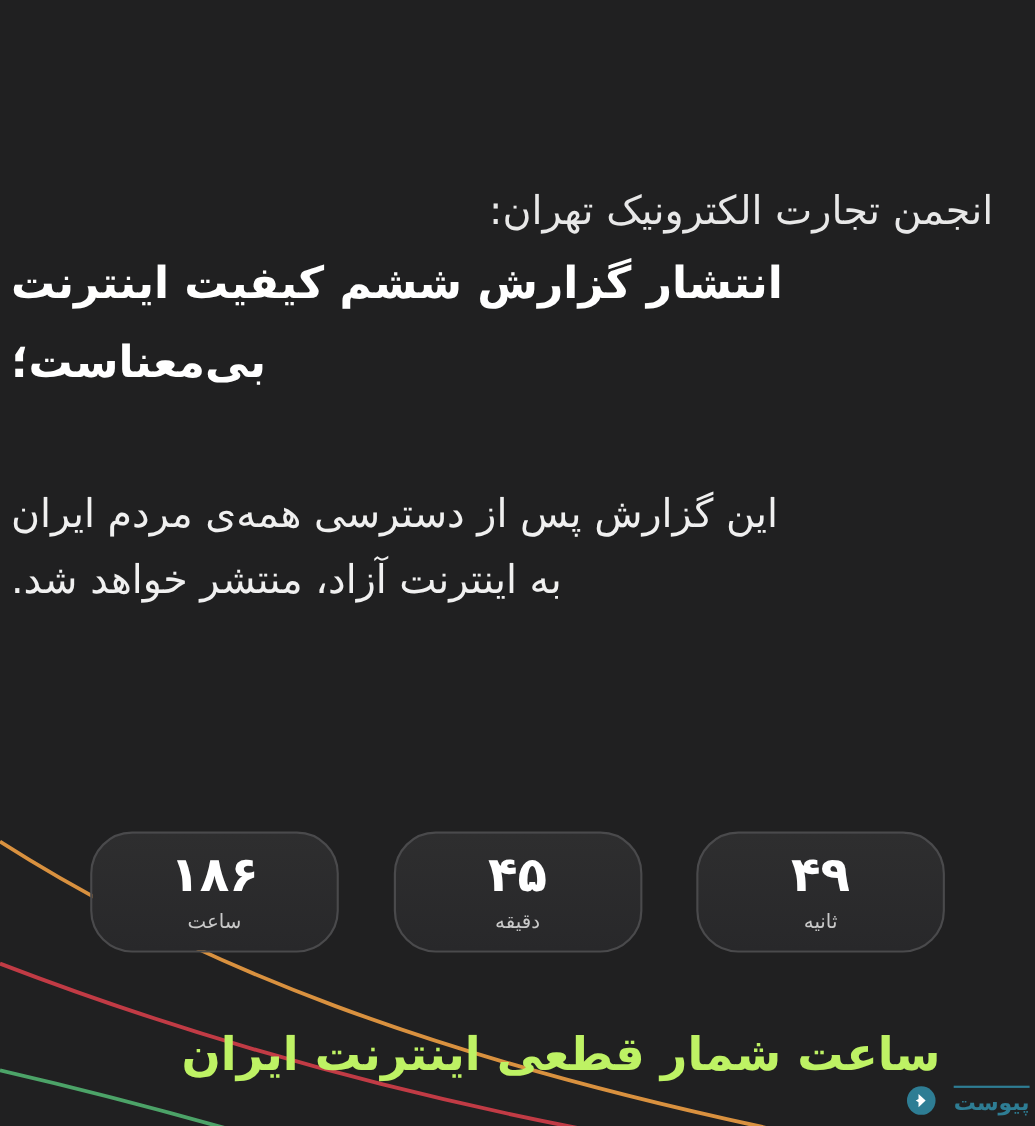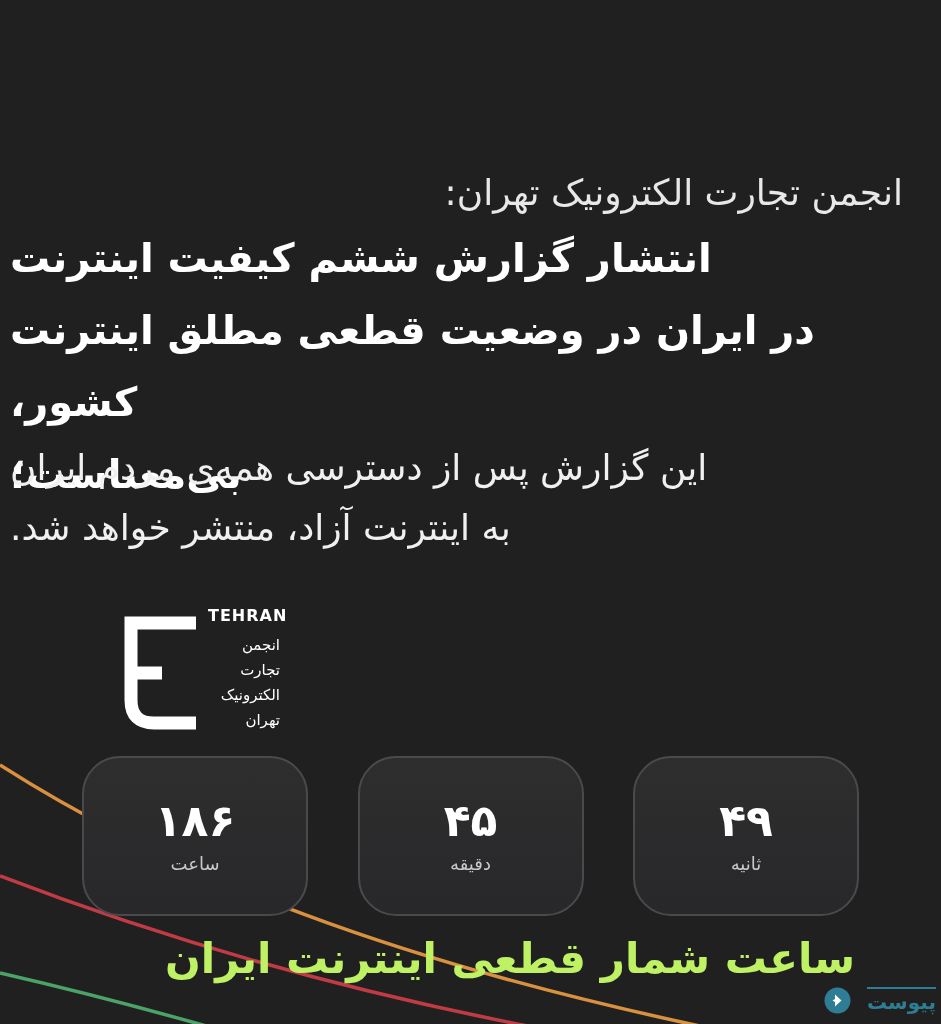--- a/index.html
+++ b/index.html
@@ -40,21 +40,21 @@
   .logo-en{font-size:16px;font-weight:bold;color:#fff;letter-spacing:1px;margin-bottom:8px;white-space:nowrap;}
   .logo-fa{font-size:15px;color:#fff;line-height:25px;direction:rtl;}
 
   
   .counters{
     position:absolute;left:0;right:0;top:756px;z-index:2;
     display:flex;direction:ltr;justify-content:space-between;
     padding:0 82px;box-sizing:border-box;
   }
   .counter-box{
-    width:226px;height:160px;box-sizing:border-box;
+    width:226px;height:110px;box-sizing:border-box;
     background:linear-gradient(180deg,#2e2e2f 0%,#28282a 100%);
     border:2px solid #4a4a4c;border-radius:38px;
     display:flex;flex-direction:column;align-items:center;justify-content:center;gap:12px;
   }
   .counter-value{font-size:44px;font-weight:bold;color:#ffffff;line-height:1;}
   .counter-label{font-size:18px;color:#c9c9c9;line-height:1;}
 
   
   .footer-title{
     position:absolute;top:934px;right:86px;z-index:2;
@@ -76,44 +76,28 @@
   <svg class="lines" viewBox="0 0 941 1024" fill="none">
     <path d="M 0 765 C 180 880, 400 962, 700 1026" stroke-width="3.5" stroke="#d9913f"></path>
     <path d="M 0 876 Q 250 972, 528 1026" stroke-width="3.5" stroke="#c13b45"></path>
     <path d="M 0 973 Q 100 996, 210 1027" stroke-width="3.5" stroke="#4ca368"></path>
   </svg>
 
   <div class="kicker">انجمن تجارت الکترونیک تهران:</div>
 
   <div class="headline">
     <div>انتشار گزارش ششم کیفیت اینترنت</div>
-    <div>در ایران در وضعیت قطعی مطلق اینترنت کشور،</div>
     <div class="indent">بی‌معناست؛</div>
   </div>
 
   <div class="bodytext">
     <div>این گزارش پس از دسترسی همه‌ی مردم ایران</div>
     <div>به اینترنت آزاد، منتشر خواهد شد.</div>
   </div>
 
-  <div class="logo">
-    <svg class="logo-mark" width="80" height="114" viewBox="0 0 80 114" fill="none">
-      <path d="M 78 7 L 13 7 L 13 84 Q 13 107 36 107 L 78 107" stroke="#ffffff" stroke-width="13" stroke-linejoin="miter"></path>
-      <path d="M 13 57 L 44 57" stroke="#ffffff" stroke-width="13"></path>
-    </svg>
-    <div class="logo-text">
-      <div class="logo-en">TEHRAN</div>
-      <div class="logo-fa">
-        <div>انجمن</div>
-        <div>تجارت</div>
-        <div>الکترونیک</div>
-        <div>تهران</div>
-      </div>
-    </div>
-  </div>
 
   <div class="counters">
     <div class="counter-box">
       <div class="counter-value">۱۸۶</div>
       <div class="counter-label">ساعت</div>
     </div>
     <div class="counter-box">
       <div class="counter-value">۴۵</div>
       <div class="counter-label">دقیقه</div>
     </div>

